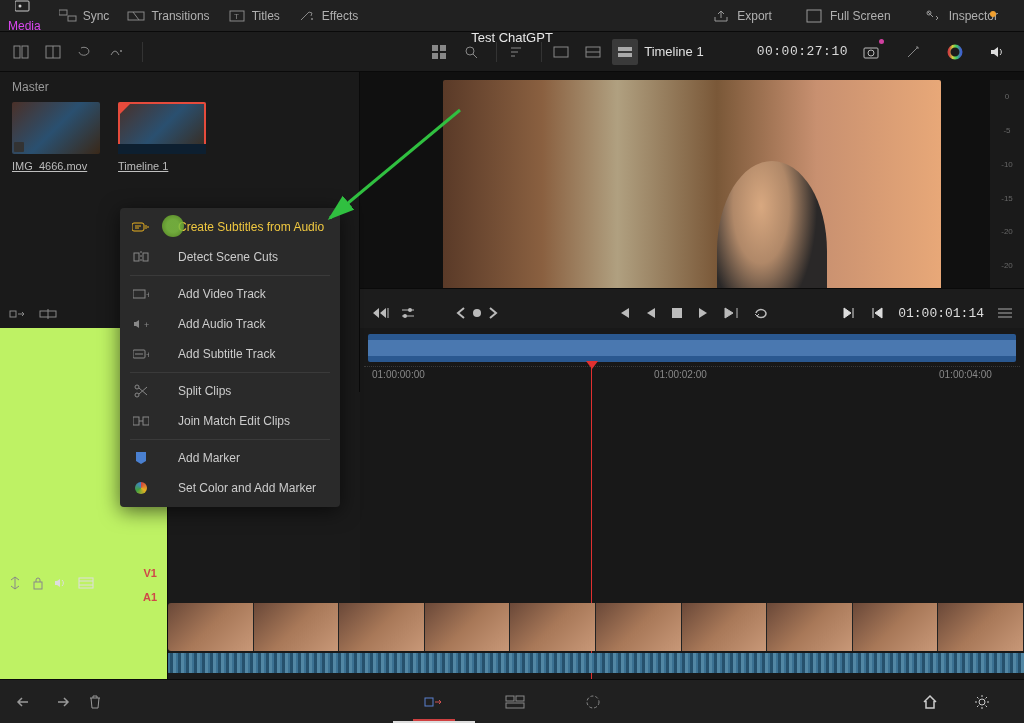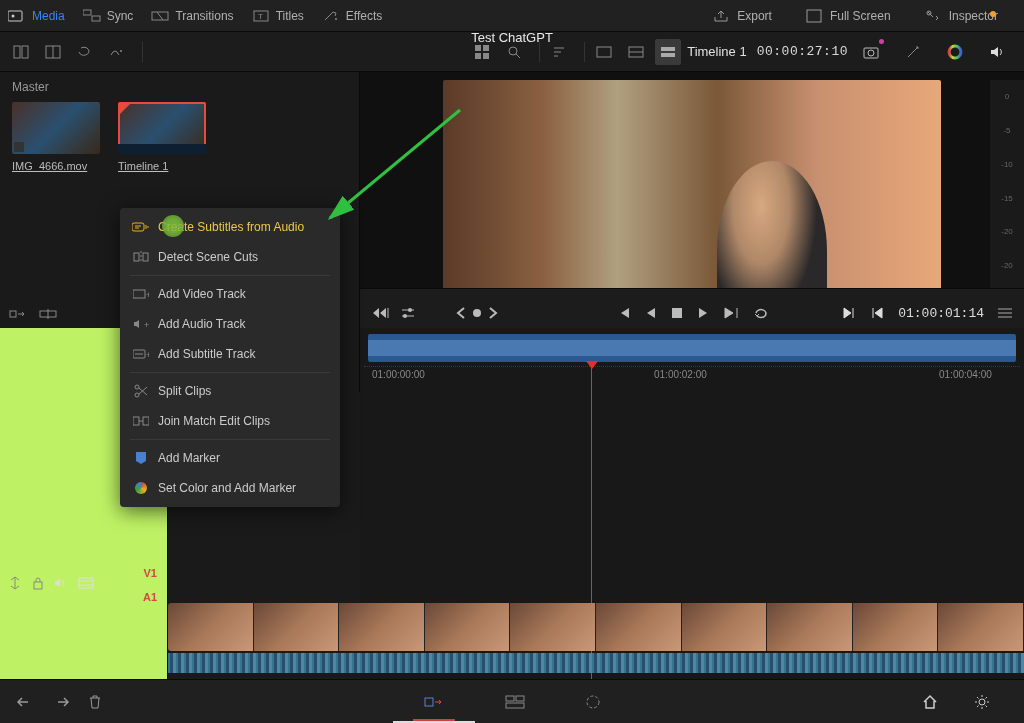--- a/index.html
+++ b/index.html
@@ -1,32 +1,32 @@
 <!DOCTYPE html>
 <html><head>
 <meta charset="utf-8">
 <style>
 * { margin: 0; padding: 0; box-sizing: border-box; font-family: -apple-system, BlinkMacSystemFont, "Segoe UI", Arial, sans-serif; }
 body { background: #1a1a1a; color: #c0c0c0; width: 1024px; height: 723px; overflow: hidden; position: relative; font-size: 12px; }
 
 
 .top-bar { height: 32px; background: #212121; display: flex; align-items: center; padding: 0 8px; border-bottom: 1px solid #0a0a0a; }
 .top-group { display: flex; align-items: center; gap: 6px; margin-right: 18px; cursor: pointer; color: #b0b0b0; }
-.top-group.active { color: #3b82f6; }
+.top-group.active { color: #d946ef; flex-direction: column; }
 .tb-icon { width: 18px; height: 14px; display: inline-block; }
 .top-center { position: absolute; left: 50%; transform: translateX(-50%); color: #e8e8e8; font-size: 13px; margin-top: 44px; }
 .top-right { margin-left: auto; display: flex; gap: 16px; align-items: center; }
 
 
 .tool-row { height: 40px; background: #1c1c1c; display: flex; align-items: center; padding: 0 8px; border-bottom: 1px solid #0a0a0a; }
 .tool-btn { width: 26px; height: 26px; display: flex; align-items: center; justify-content: center; margin-right: 6px; color: #9a9a9a; border-radius: 2px; }
 .tool-sep { width: 1px; height: 20px; background: #333; margin: 0 6px; }
 .tool-right { margin-left: auto; display: flex; align-items: center; gap: 10px; }
 .timeline-title { color: #e0e0e0; font-size: 13px; }
-.timecode-top { font-family: "Courier New", monospace; color: #d8d8d8; font-size: 13px; letter-spacing: 0.5px; }
+.timecode-top { font-family: "Courier New", monospace; color: #d8d8d8; font-size: 13px; letter-spacing: 0.5px; margin-left: 43px; }
 
 
 .main { display: flex; height: 320px; }
 .media-panel { width: 360px; background: #1a1a1a; padding: 8px 12px; border-right: 1px solid #0a0a0a; }
 .master-label { font-size: 12px; color: #999; margin-bottom: 8px; }
 .thumbs { display: flex; gap: 18px; }
 .thumb-item { text-align: left; text-decoration: underline; }
 .thumb-box { width: 88px; height: 52px; border-radius: 2px; background: linear-gradient(135deg, #4a3028 0%, #2a5070 50%, #3a2818 100%); position: relative; }
 .thumb-box.selected { outline: 2px solid #e64b3c; outline-offset: -2px; }
 .thumb-corner { position: absolute; top: 2px; left: 2px; width: 0; height: 0; border-left: 10px solid #e64b3c; border-bottom: 10px solid transparent; }
@@ -41,21 +41,21 @@
 .meter-tick { }
 
 
 .side-tools { position: absolute; left: 0; top: 296px; width: 100px; background: #1a1a1a; }
 .side-row { display: flex; height: 35px; align-items: center; padding: 0 8px; gap: 10px; }
 .side-ic { width: 20px; height: 20px; color: #888; display:flex; align-items:center; justify-content:center; }
 .side-ic.active { color: #f5b800; filter: drop-shadow(0 0 4px #f5b800); }
 
 
 .ctx-menu { position: absolute; left: 120px; top: 208px; width: 220px; background: #2a2a2a; border-radius: 4px; box-shadow: 0 4px 20px rgba(0,0,0,0.6); z-index: 100; padding: 4px 0; }
-.ctx-item { display: flex; align-items: center; padding: 7px 12px; gap: 8px; color: #ccc; font-size: 12px; cursor: pointer; }
+.ctx-item { display: flex; align-items: center; padding: 7px 12px; gap: 28px; color: #ccc; font-size: 12px; cursor: pointer; }
 .ctx-item.hl { color: #f0c840; }
 .ctx-sep { height: 1px; background: #3a3a3a; margin: 3px 10px; }
 .ctx-icon { width: 18px; height: 16px; display: inline-flex; align-items:center; justify-content:center; color: #888; }
 .ctx-icon.yellow { color: #e8b020; }
 .ctx-icon.blue { color: #4a80d0; }
 .ctx-icon.multi { background: conic-gradient(#d04040, #e8b020, #40a040, #4080d0); border-radius: 50%; width:12px; height:12px; }
 .hl-circle { position: absolute; left: 162px; top: 215px; width: 22px; height: 22px; border-radius: 50%; background: radial-gradient(circle, #7dc040 40%, #5a9020 100%); z-index: 101; opacity: 0.85; }
 
 
 .arrow-svg { position: absolute; left: 300px; top: 100px; z-index: 102; pointer-events: none; }

